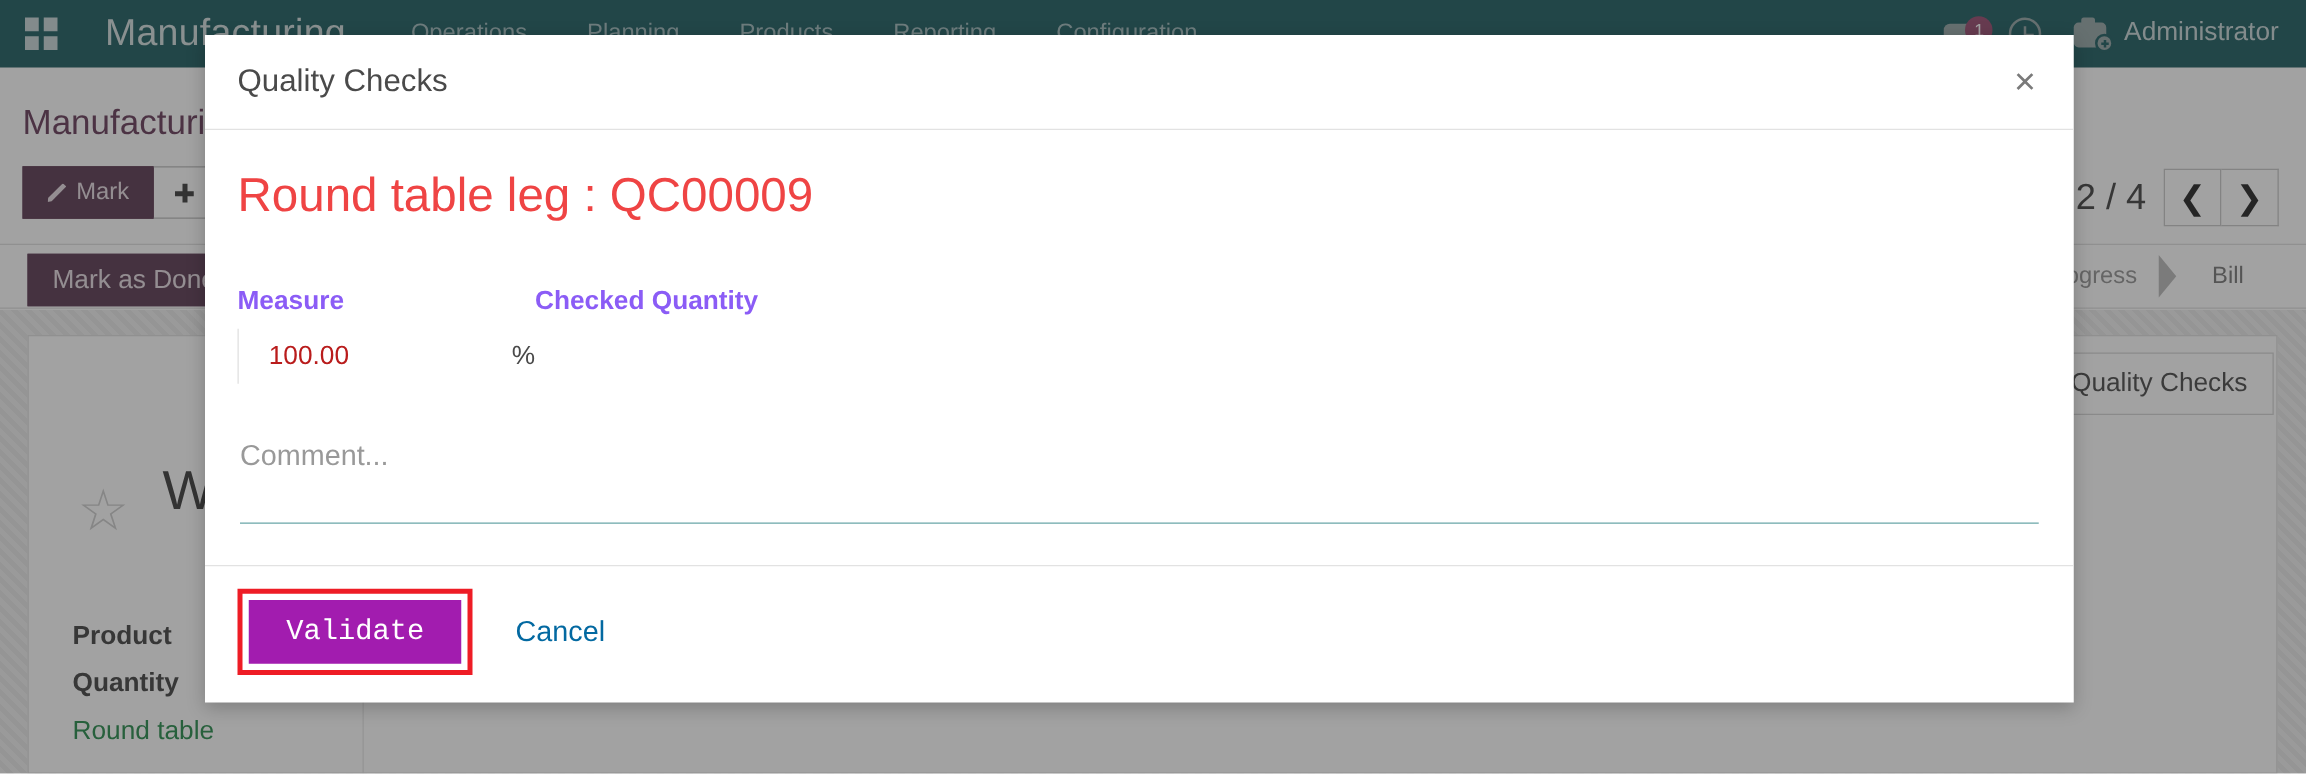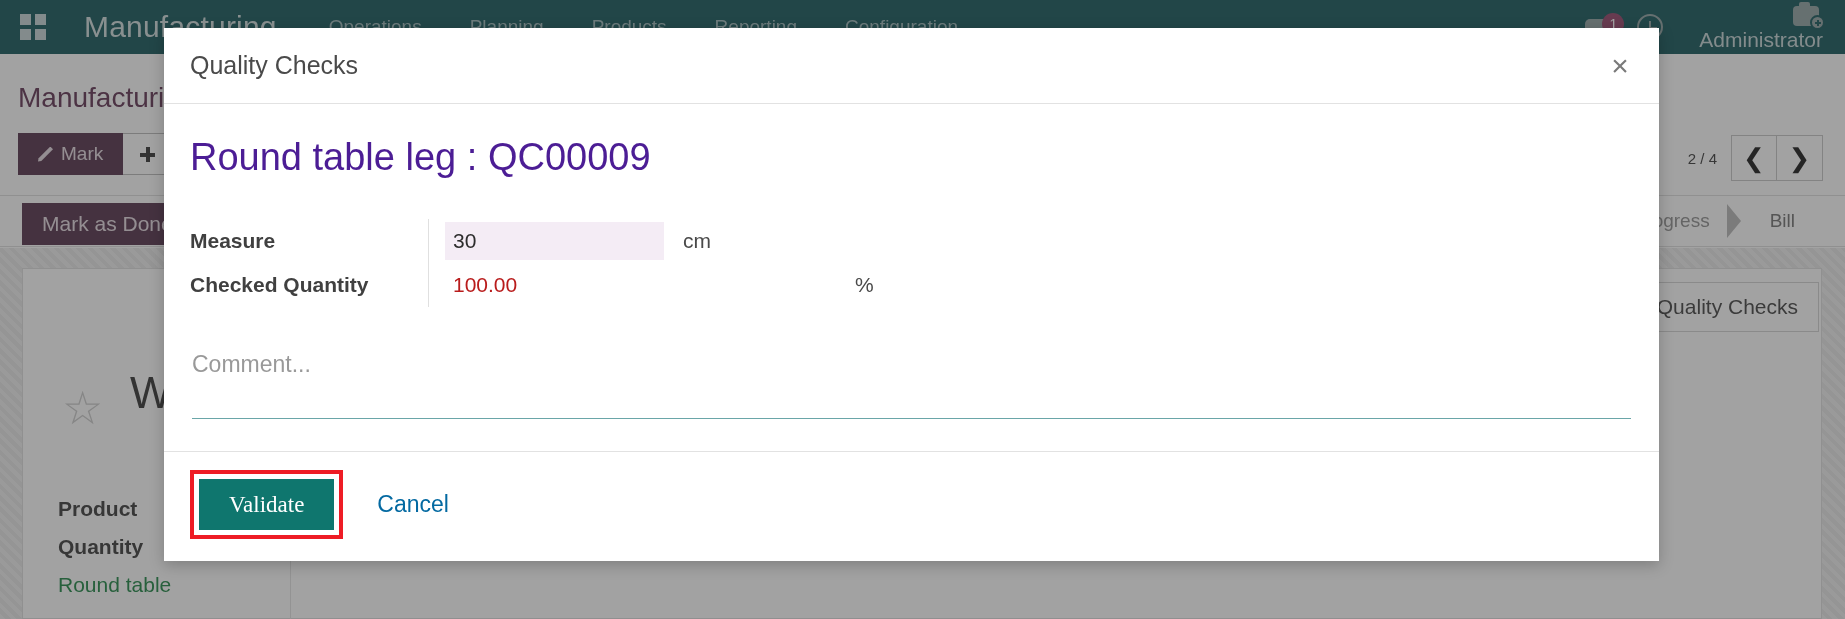--- a/index.html
+++ b/index.html
@@ -198,21 +198,21 @@
   }
   .plus-icon:before { left: 6px; top: 0; width: 4px; height: 15px; }
   .plus-icon:after  { left: 0; top: 6px; width: 15px; height: 4px; }
 
   
   .pager {
     position: absolute;
     top: 135px; right: 22px;
     display: flex; align-items: center; gap: 14px;
   }
-  .pager-count { font-size: 15px; color: #333333; }
+  .pager-count { font-size: 29px; color: #333333; }
   .pager-btns { display: flex; }
   .pager-btn {
     width: 46px; height: 46px;
     border: 1px solid #c3c3c3;
     display: flex; align-items: center; justify-content: center;
     font-size: 26px;
     color: #111111;
     background: transparent;
   }
   .pager-btn + .pager-btn { border-left: none; }
@@ -355,34 +355,34 @@
     color: #7a7a7a;
     background: none; border: none;
     line-height: 1;
   }
   .modal-body {
     padding: 32px 26px 28px 26px;
     border-bottom: 1px solid #e2e2e2;
   }
   .check-title {
     font-size: 38px;
-    color: #4c1d95;
+    color: #ef4444;
     margin: 0 0 40px 0;
     white-space: nowrap;
   }
   .form-grid {
     display: grid;
     grid-template-columns: 238px 1fr;
     row-gap: 0;
     position: relative;
   }
   .fld-label {
     font-size: 21px;
     font-weight: bold;
-    color: #404040;
+    color: #8b5cf6;
     display: flex;
     align-items: center;
     height: 44px;
   }
   .fld-value {
     display: flex;
     align-items: center;
     height: 44px;
     border-left: 1px solid #e0e0e0;
     padding-left: 16px;
@@ -433,26 +433,26 @@
     align-items: center;
     gap: 14px;
   }
   .validate-wrap {
     border: 4px solid #ee1c25;
     padding: 5px;
     display: inline-block;
     line-height: 0;
   }
   .btn-validate {
-    background: #0f766e;
+    background: #a21caf;
     color: #ffffff;
     border: none;
     font-size: 23px;
     padding: 13px 30px;
-    font-family: Liberation Serif, serif;
+    font-family: Liberation Mono, monospace;
     line-height: 1.1;
   }
   .btn-cancel {
     background: transparent;
     border: none;
     font-size: 23px;
     color: #0369a1;
     padding: 13px 14px;
     font-family: "Liberation Sans", sans-serif;
     margin-left: 6px;
@@ -481,21 +481,21 @@
         <span>Products</span>
         <span>Reporting</span>
         <span>Configuration</span>
       </div>
       <div class="nav-right">
         <div class="msg-wrap">
           <div class="msg-bubble"></div>
           <div class="msg-badge">1</div>
         </div>
         <div class="clock-icon"></div>
-        <div style="display:flex;align-items:flex-end;flex-direction:column;">
+        <div style="display:flex;align-items:flex-start;">
           <div class="avatar-wrap">
             <div class="avatar-body"></div>
             <div class="avatar-plus"></div>
           </div>
           <div class="user-name">Administrator</div>
         </div>
       </div>
     </div>
 
     <div class="breadcrumb">Manufacturing</div>
@@ -564,24 +564,20 @@
     <div class="modal-header">
       <div class="modal-title">Quality Checks</div>
       <button class="modal-close">×</button>
     </div>
 
     <div class="modal-body">
       <div class="check-title">Round table leg : QC00009</div>
 
       <div class="form-grid">
         <div class="fld-label">Measure</div>
-        <div class="fld-value">
-          <input class="measure-input" type="text" value="30" style="">
-          <span class="unit">cm</span>
-        </div>
 
         <div class="fld-label">Checked Quantity</div>
         <div class="fld-value">
           <span class="ro-value">100.00</span>
           <span class="unit" style="margin-left:0">%</span>
         </div>
       </div>
 
       <div class="comment-wrap">
         <textarea class="comment-input" placeholder="Comment..." style=""></textarea>

